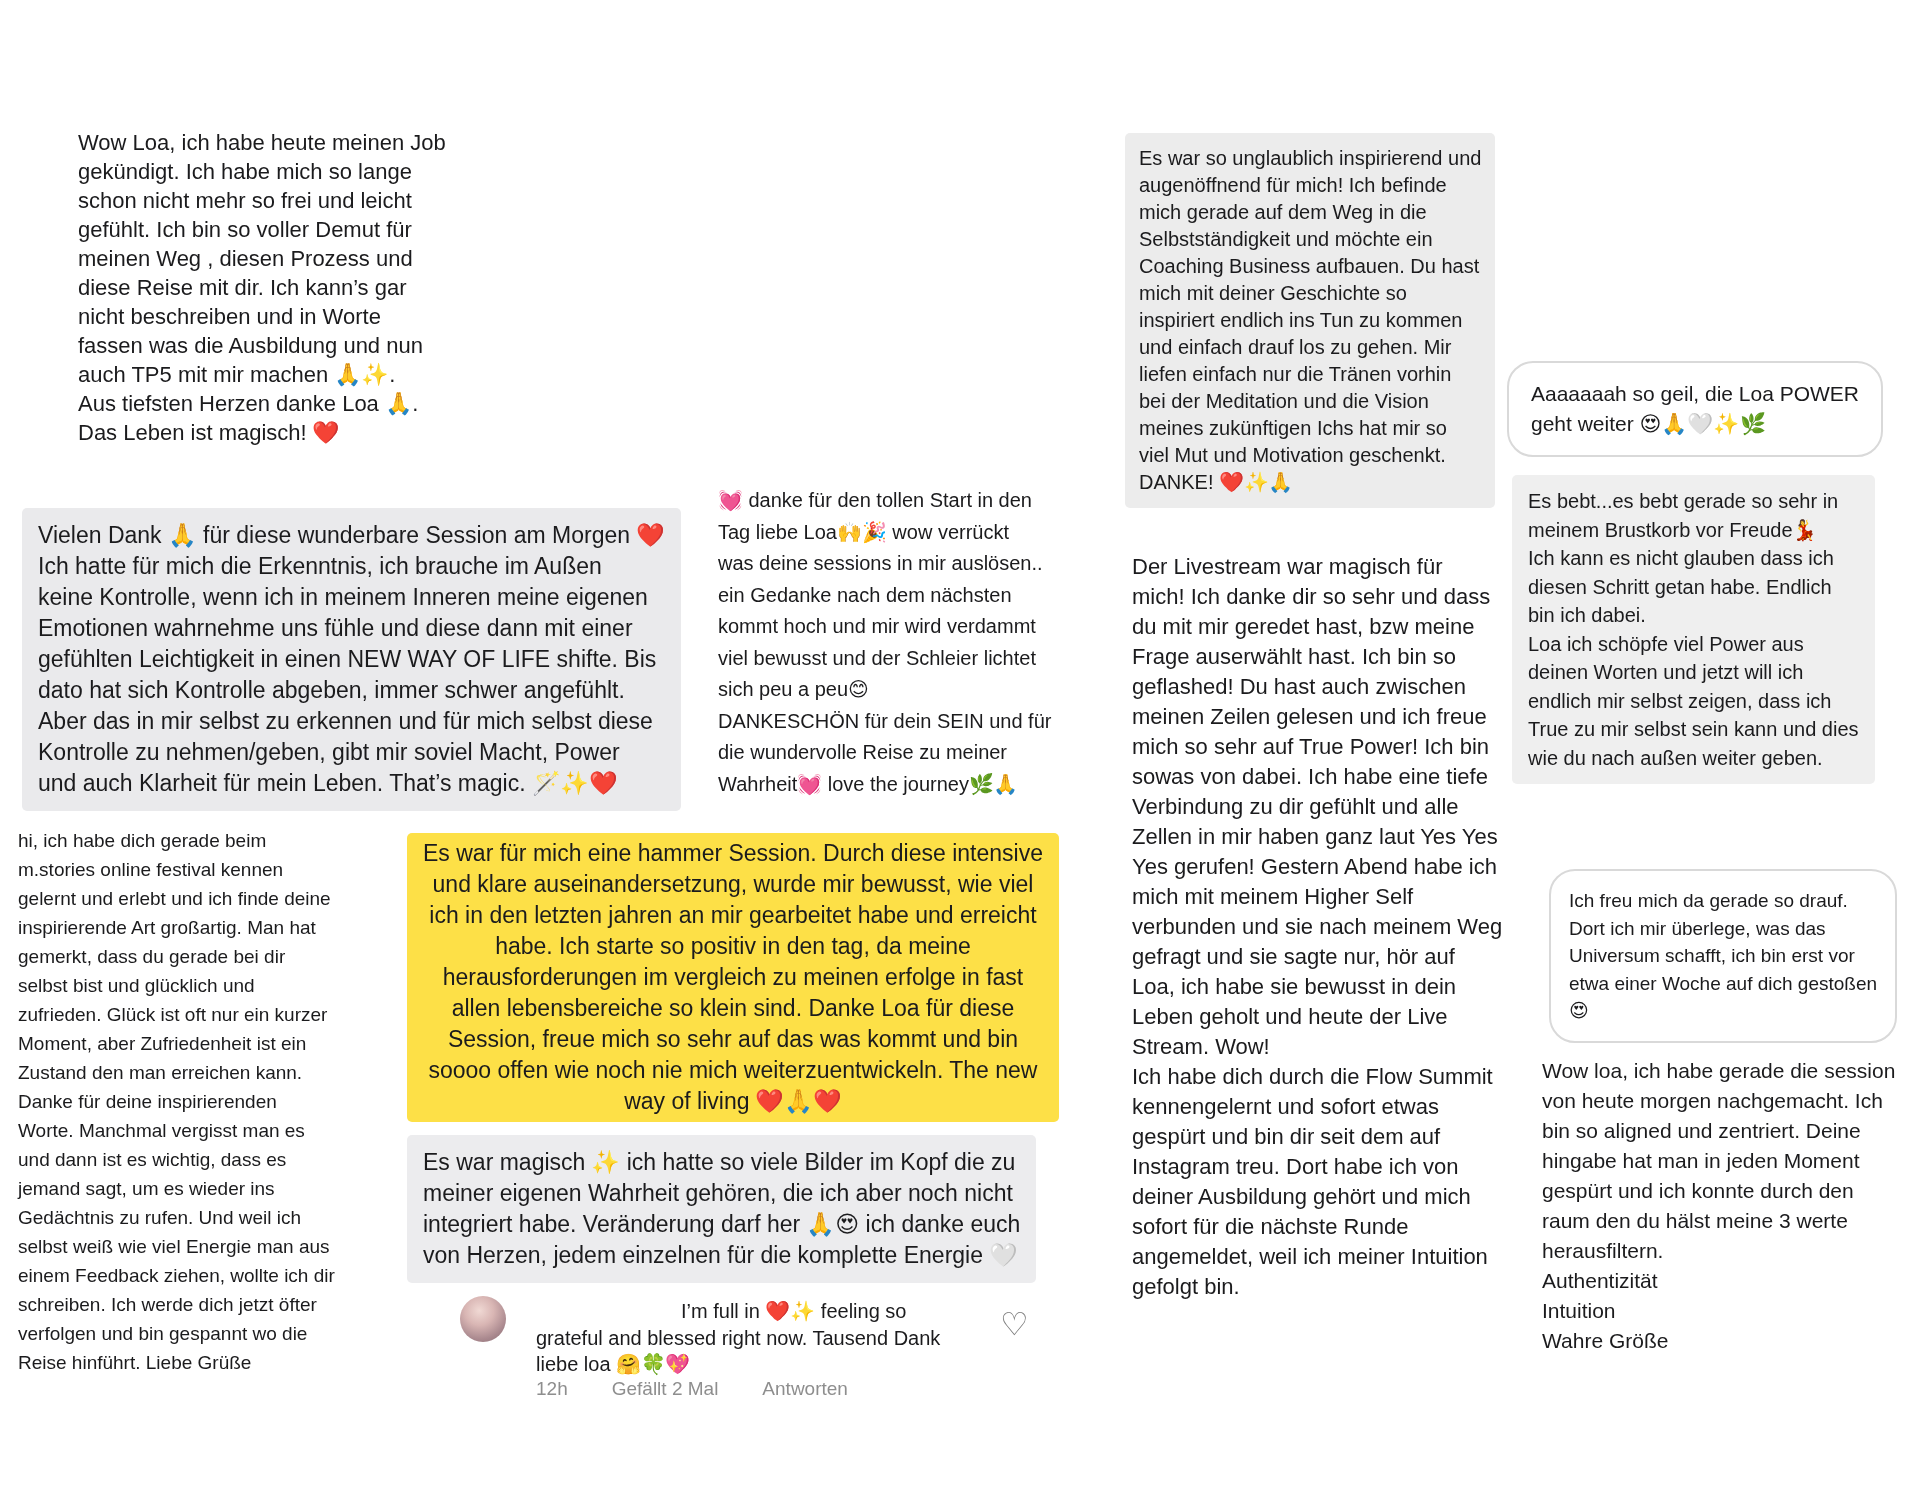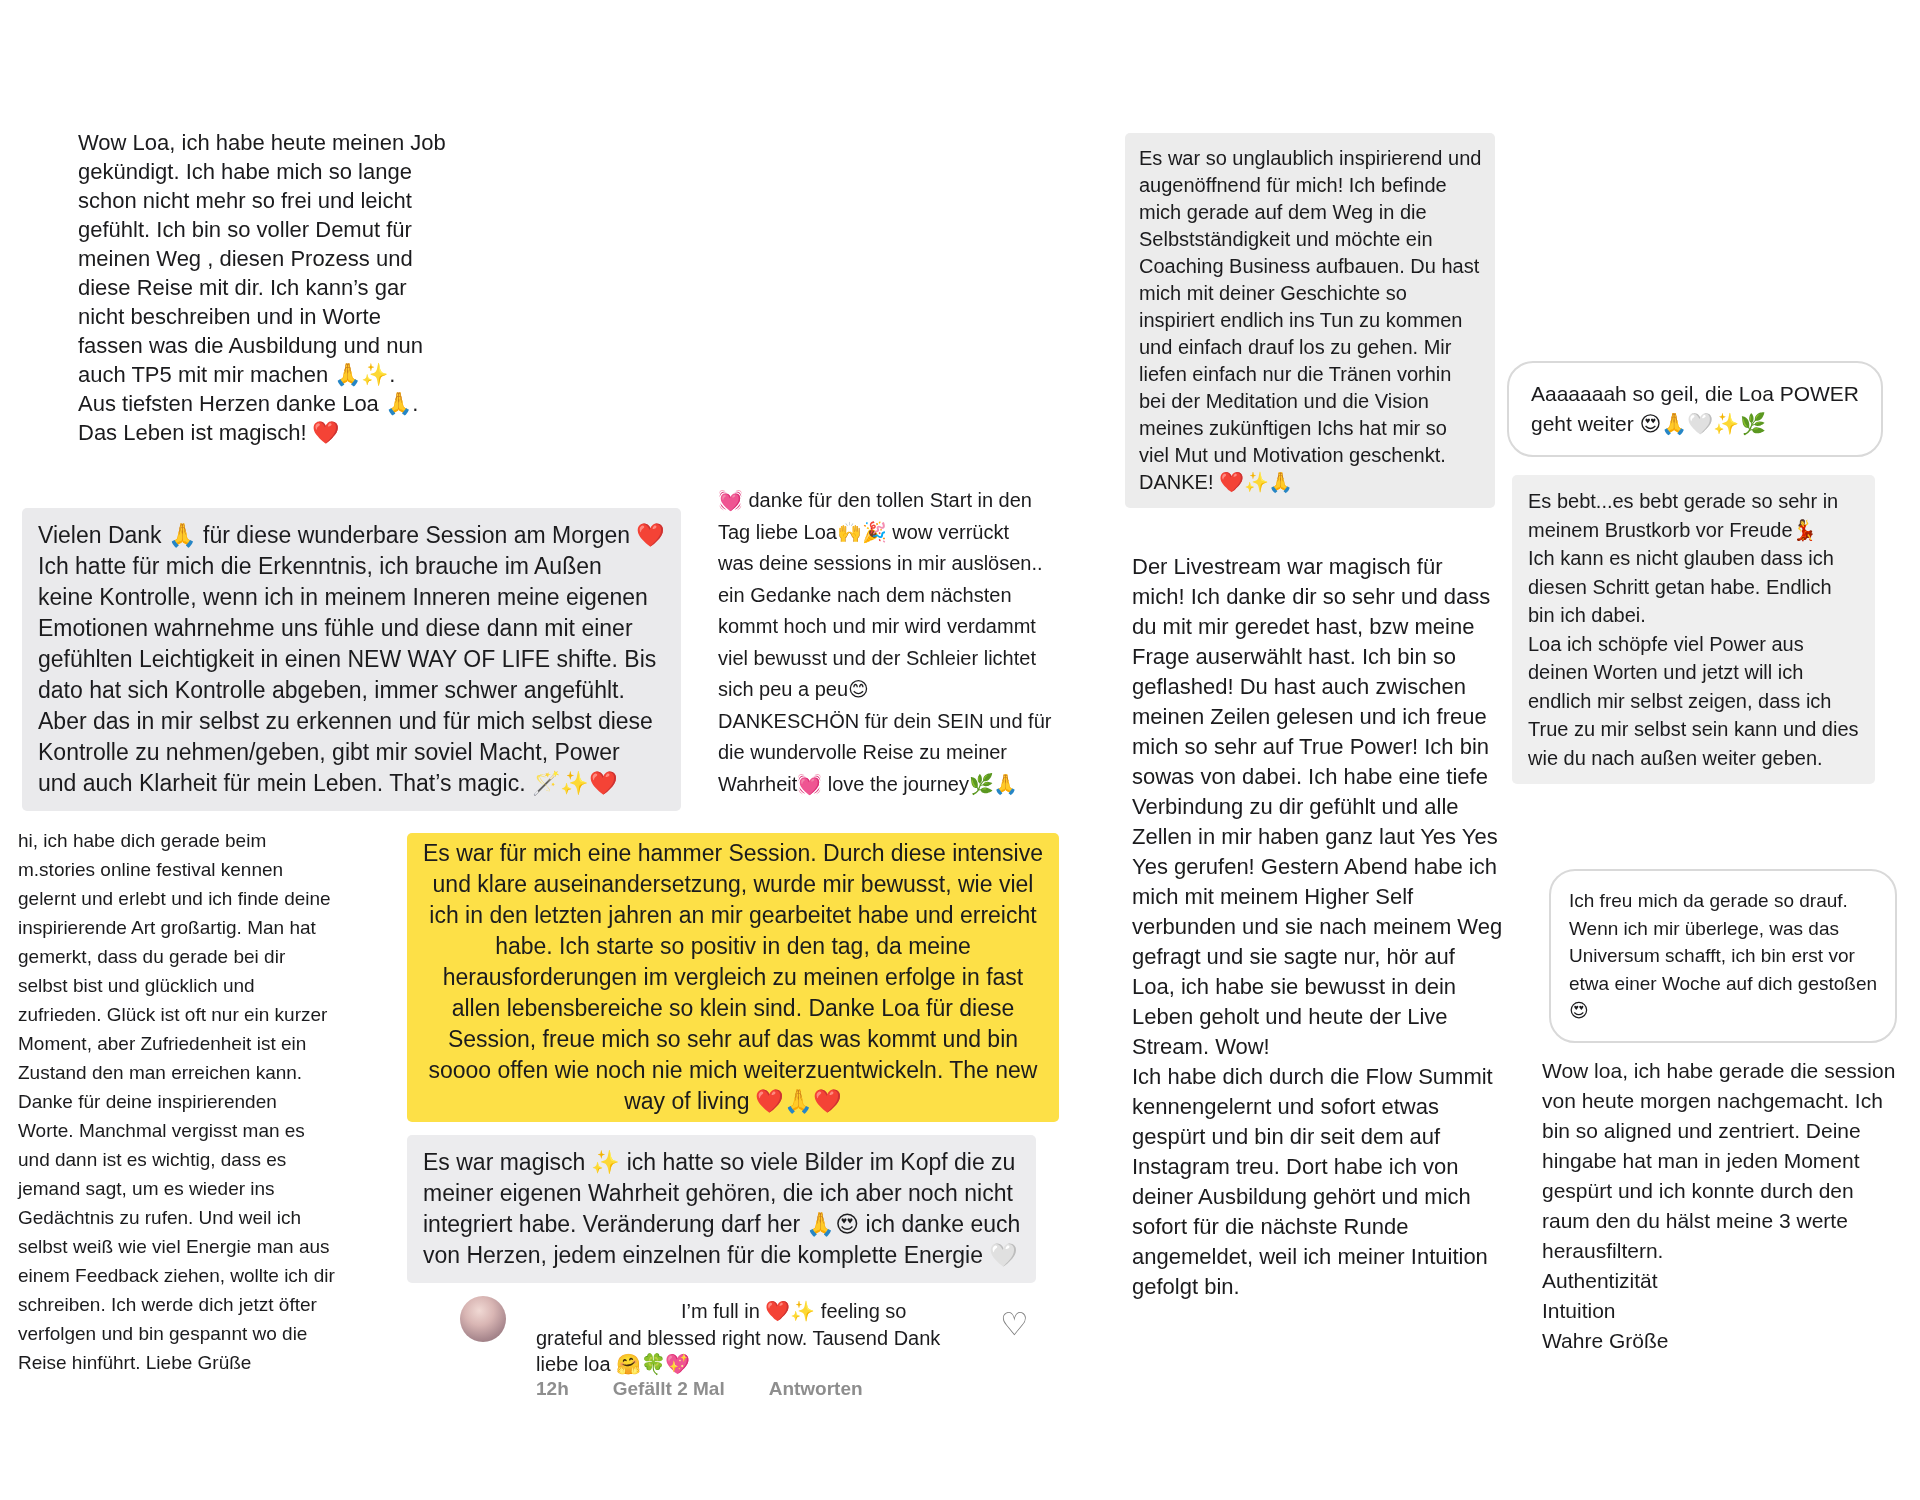--- a/index.html
+++ b/index.html
@@ -50,21 +50,21 @@
   }
   .ig-text{
     position:absolute;left:536px;top:1298px;
     font-size:20px;line-height:26.5px;
     white-space:pre-line;width:max-content;
     text-indent:145px;
   }
   .ig-meta{
     position:absolute;left:536px;top:1378px;
     display:flex;gap:44px;
-    font-size:19px;color:#8e8e8e;font-weight:bold;
+    font-size:19px;color:#8e8e8e;
   }
   .ig-like{
     position:absolute;left:1000px;top:1308px;
     font-size:32px;color:#7d7d7d;line-height:32px;
   }
 </style>
 </head>
 <body>
 
 <div class="canvas">
@@ -186,21 +186,21 @@
 Session, freue mich so sehr auf das was kommt und bin
 soooo offen wie noch nie mich weiterzuentwickeln. The new
 way of living ❤️🙏❤️</div>
 
   <div class="msg gray m-magisch">Es war magisch ✨ ich hatte so viele Bilder im Kopf die zu
 meiner eigenen Wahrheit gehören, die ich aber noch nicht
 integriert habe. Veränderung darf her 🙏😍 ich danke euch
 von Herzen, jedem einzelnen für die komplette Energie 🤍</div>
 
   <div class="msg bubble m-freu">Ich freu mich da gerade so drauf.
-Wenn ich mir überlege, was das
+Dort ich mir überlege, was das
 Universum schafft, ich bin erst vor
 etwa einer Woche auf dich gestoßen
 😍</div>
 
   <div class="msg m-nachgemacht">Wow loa, ich habe gerade die session
 von  heute morgen nachgemacht. Ich
 bin so aligned und zentriert. Deine
 hingabe hat man in jeden Moment
 gespürt und ich konnte durch den
 raum den du hälst meine 3 werte

